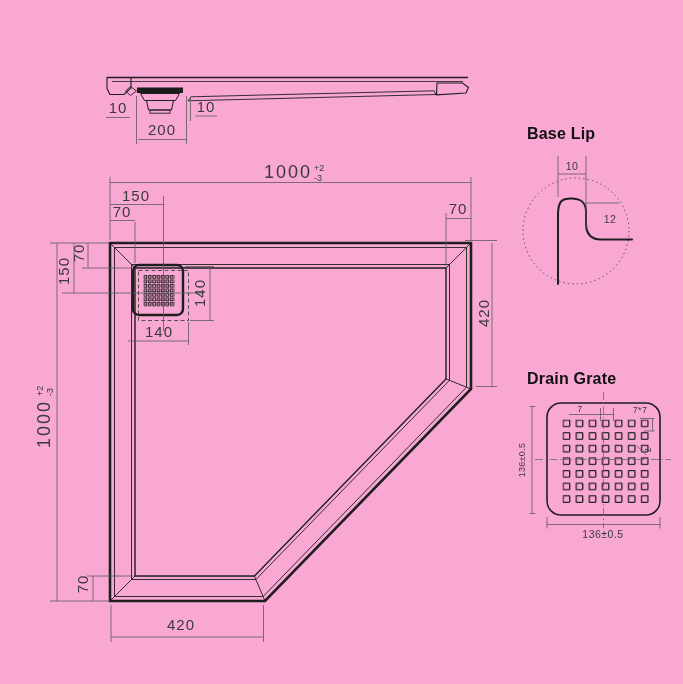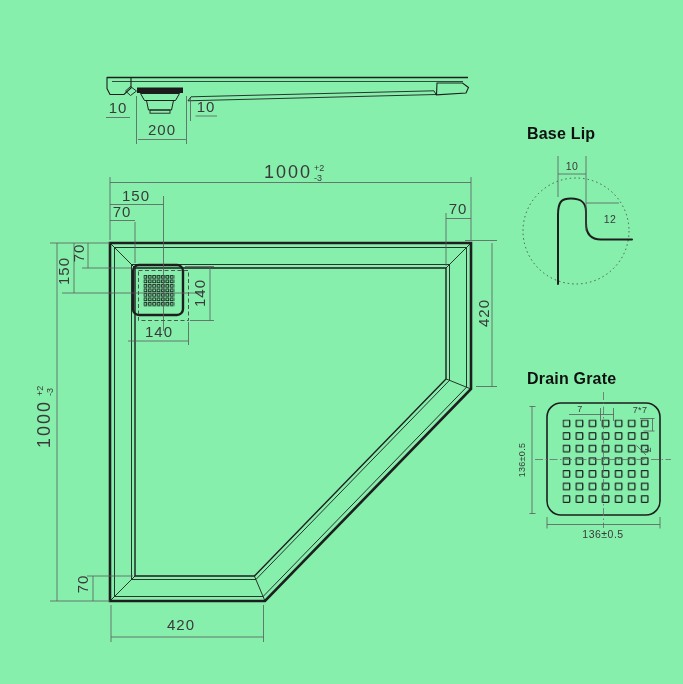--- a/index.html
+++ b/index.html
@@ -1,16 +1,16 @@
 <!DOCTYPE html>
 <html><head>
 <meta charset="utf-8">
 <style>
   html,body{margin:0;padding:0;background:#ffffff;}
-  .stage{position:relative;width:683px;height:684px;background:#86efac;overflow:hidden;}
+  .stage{position:relative;width:683px;height:684px;background:#f9a8d4;overflow:hidden;}
   text{font-family:"Liberation Sans",sans-serif;}
   .dim{font-size:15px;letter-spacing:1px;fill:#3a3a3a;}
   .dim-lg{font-size:18px;letter-spacing:2px;fill:#3a3a3a;}
   .tol{font-size:9px;letter-spacing:0;fill:#3a3a3a;}
   .dim-xs{font-size:9px;letter-spacing:0.3px;fill:#3a3a3a;}
   .dim-sm{font-size:10.5px;letter-spacing:0.5px;fill:#3a3a3a;}
   .title{font-size:16px;font-weight:700;fill:#101010;letter-spacing:0.2px;}
   .ink{stroke:#1e1e1e;fill:none;}
   .dimline{stroke:#5b5b5b;stroke-width:0.8;fill:none;}
 </style>

